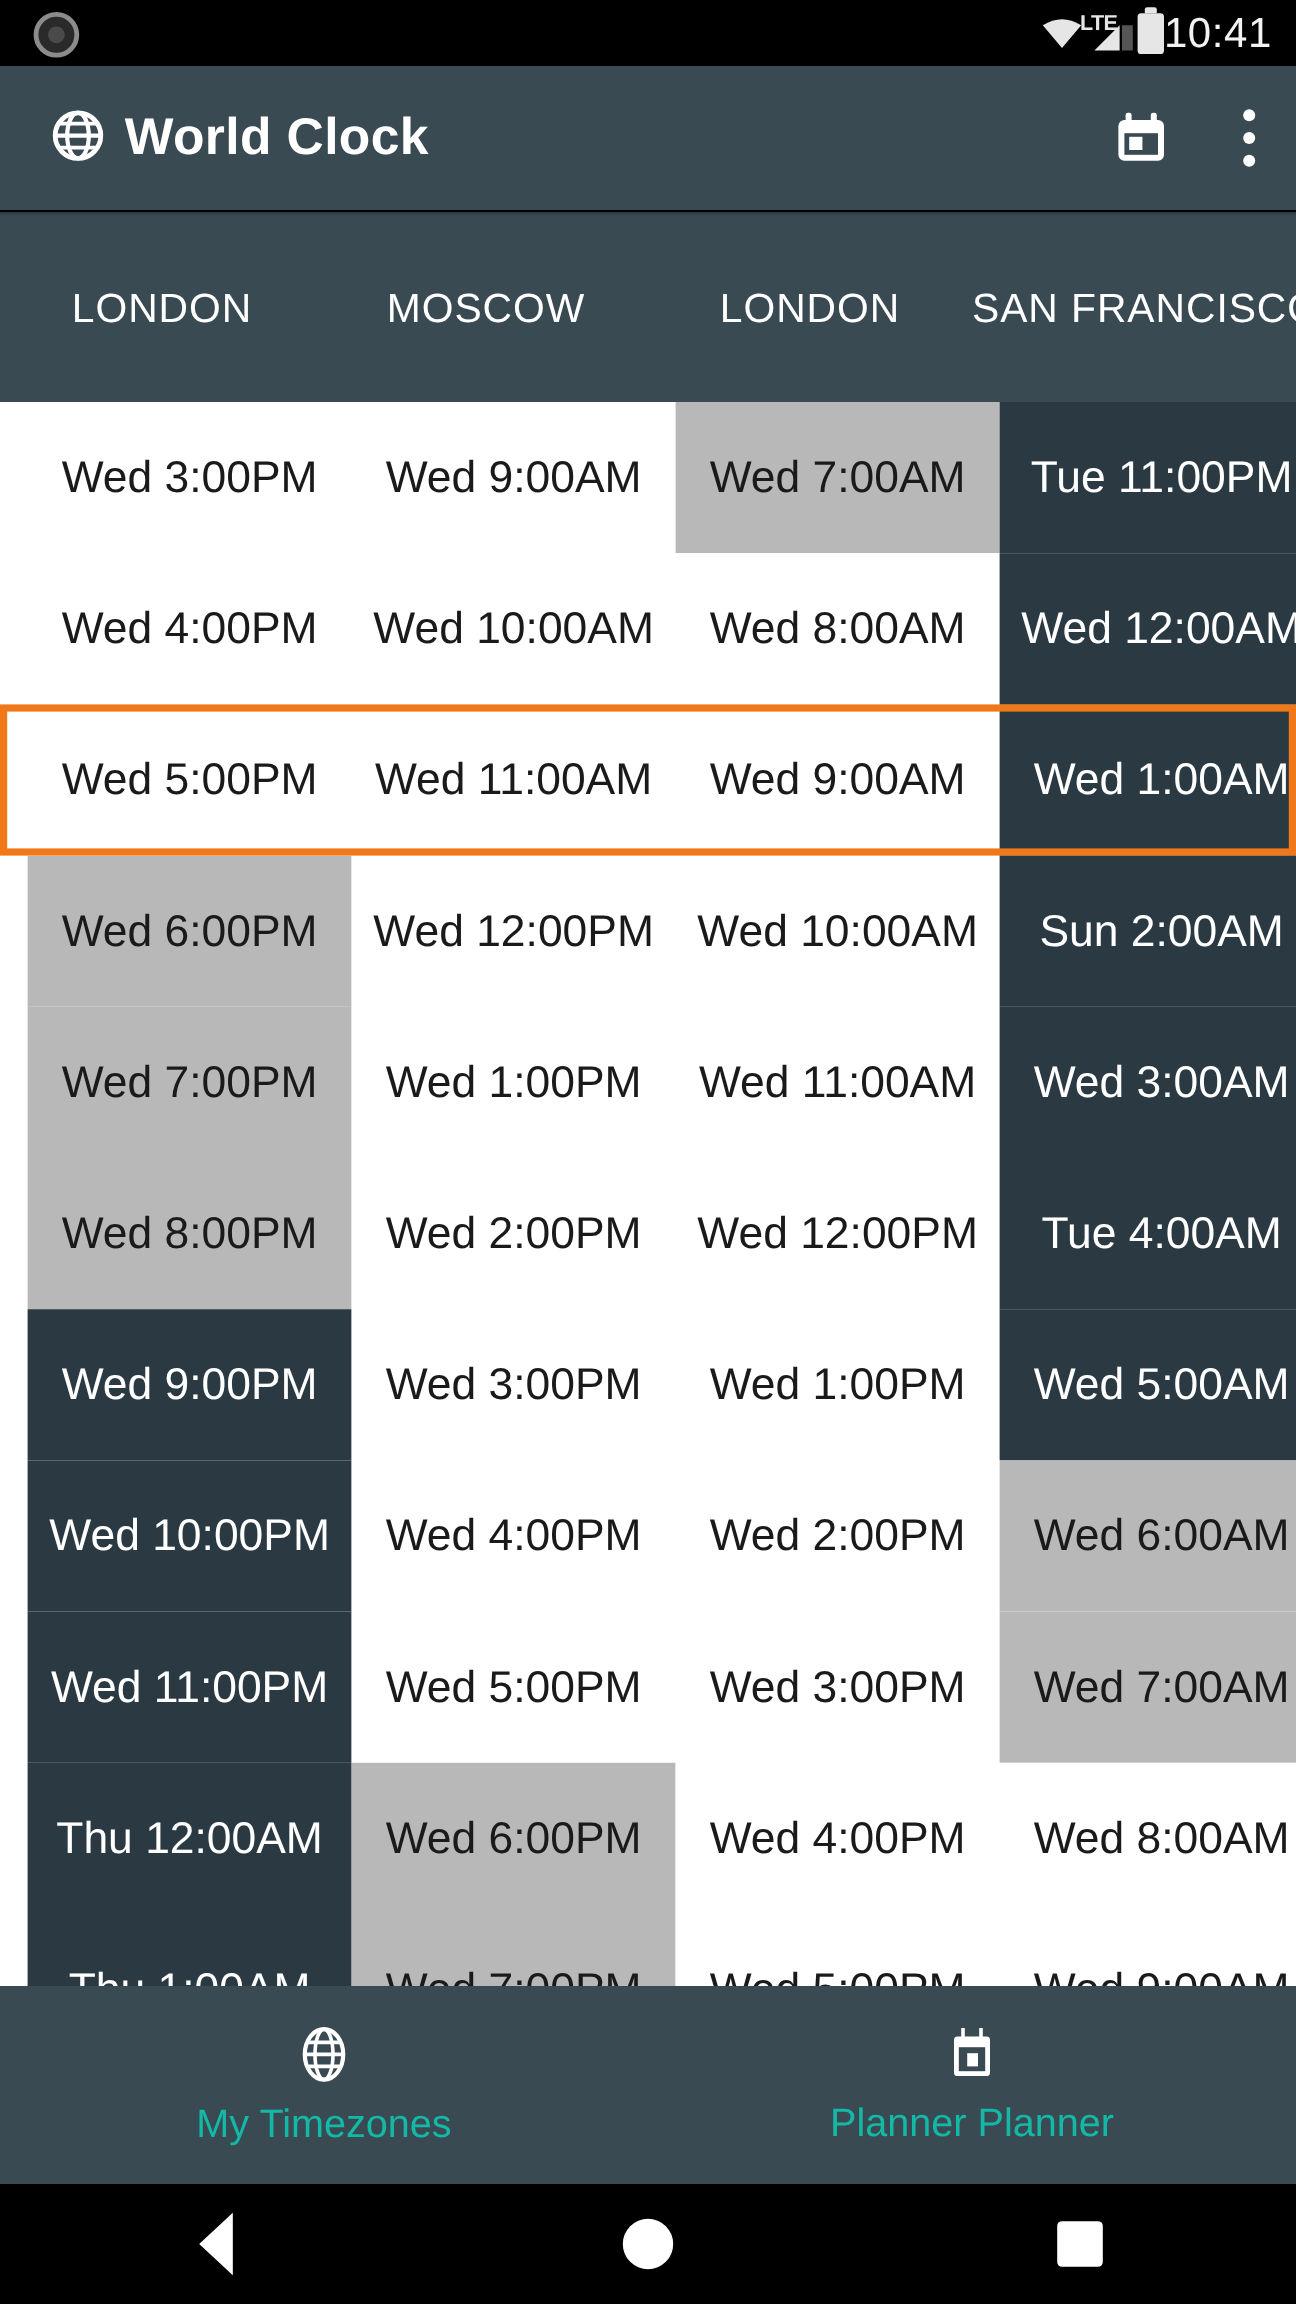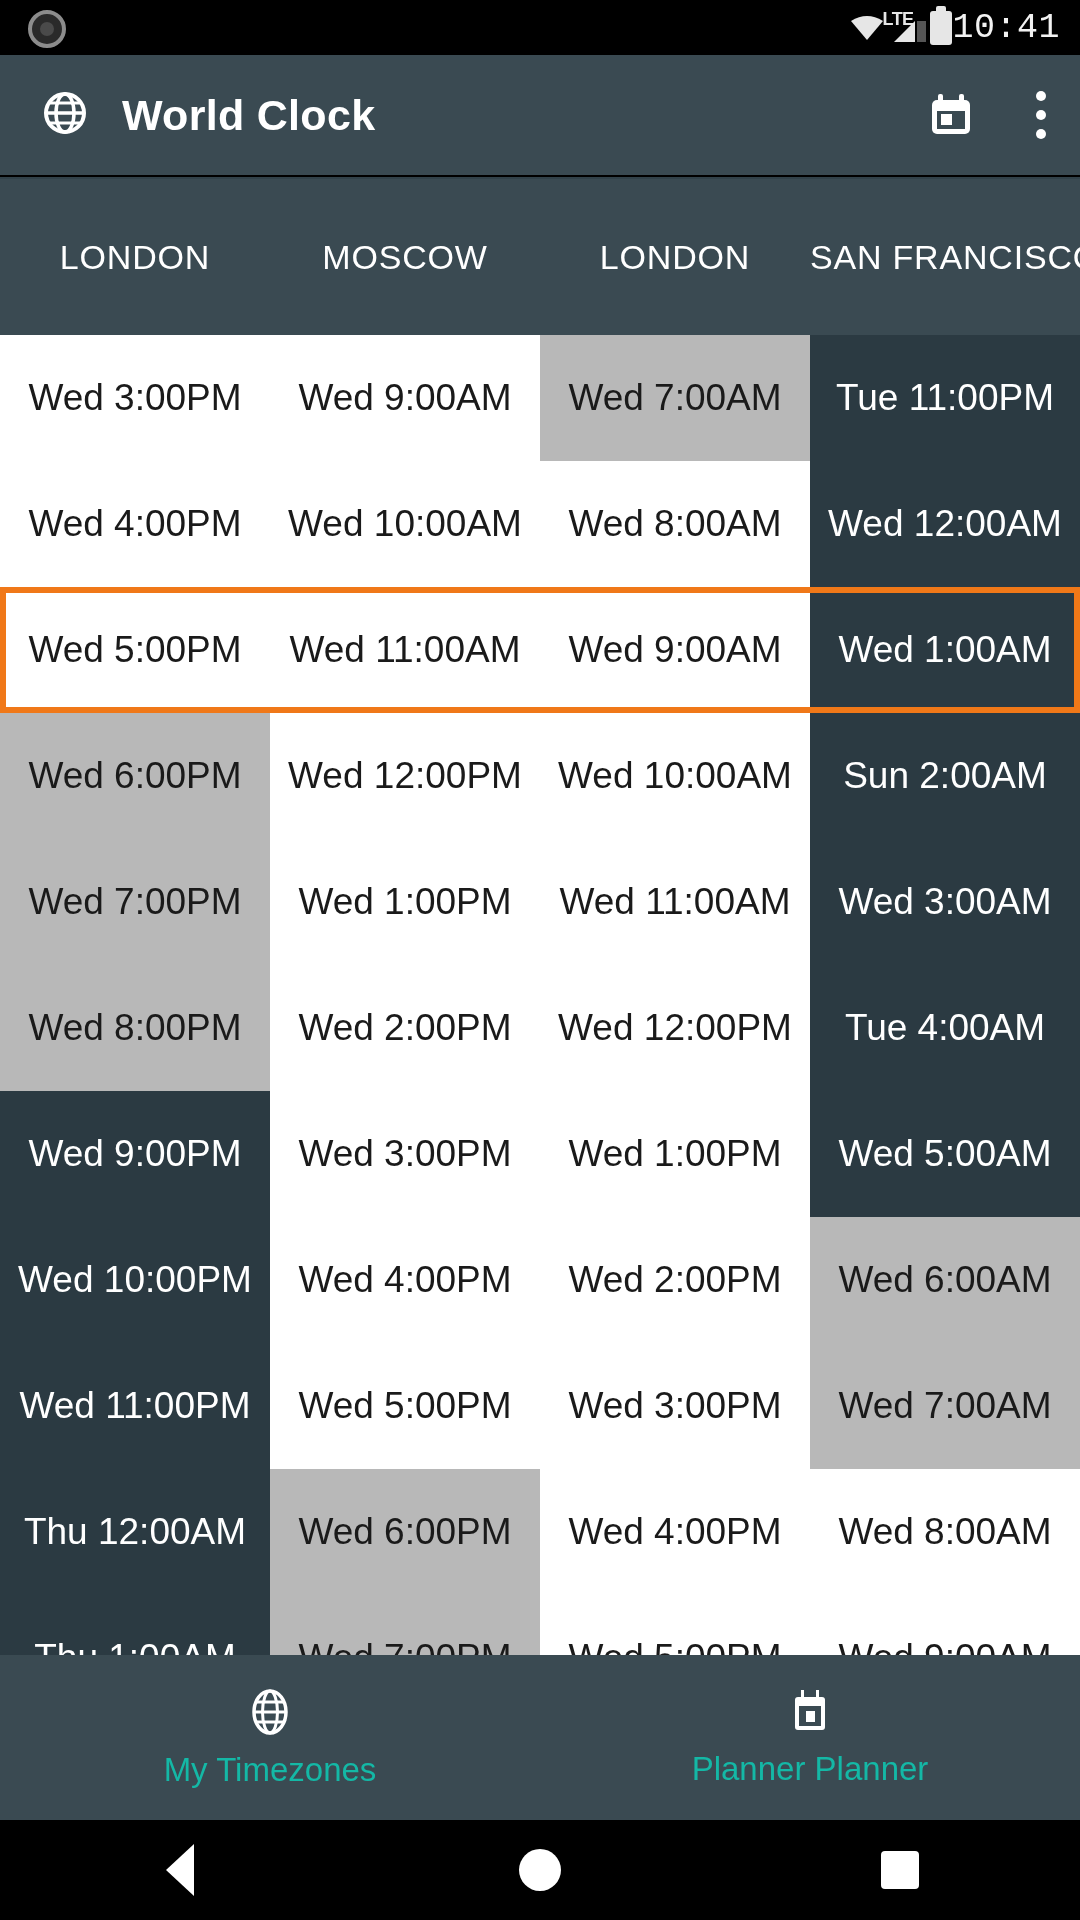--- a/index.html
+++ b/index.html
@@ -40,29 +40,29 @@
     width:22px; height:34px; border-radius:3px;
     background:#e6e6e6; position:relative;
   }
   .ic-batt::before{
     content:""; position:absolute; left:50%; top:-5px;
     transform:translateX(-50%);
     width:10px; height:5px; background:#e6e6e6; border-radius:2px 2px 0 0;
   }
   .clock{
     font-size:35px; color:#f2f2f2; letter-spacing:0.5px;
-    font-family:Liberation Mono, monospace;
+    font-family:Liberation Sans, sans-serif;
   }
 
   
   .appbar{
     position:absolute; left:0; top:55px; width:1080px; height:120px;
     background:#3a4a52; display:flex; align-items:center;
   }
-  .appbar-left{ display:flex; align-items:flex-end; margin-left:42px; gap:34px; }
+  .appbar-left{ display:flex; align-items:flex-start; margin-left:42px; gap:16px; }
   .title-text{
     font-size:43px; color:#fff; font-weight:bold; letter-spacing:0.3px;
   }
   .appbar-right{
     position:absolute; right:34px; top:0; height:120px;
     display:flex; align-items:center; gap:62px;
   }
   .ic-cal{ width:46px; height:46px; }
   .ic-more{
     width:10px; display:flex; flex-direction:column;
@@ -80,21 +80,21 @@
   .tab{
     flex:0 0 270px; text-align:center; color:#fff;
     font-size:34px; letter-spacing:0.8px; white-space:nowrap;
   }
 
   
   .grid{
     position:absolute; left:0; top:335px; width:1080px; height:1320px;
     overflow:hidden; background:#fff;
   }
-  .row{ display:flex; height:126px; width:1080px; position:relative; }
+  .row{ display:flex; height:126px; width:1080px; position:relative;padding-left:23px; }
   .cell{
     flex:0 0 270px; display:flex; align-items:center; justify-content:center;
     font-size:37px; white-space:nowrap;
   }
   .cell.day   { background:#ffffff; color:#1a1a1a; }
   .cell.dim   { background:#b8b8b8; color:#1a1a1a; }
   .cell.night { background:#2b3a42; color:#ffffff; }
 
   .row.selected{
     outline:6px solid #f07818;

